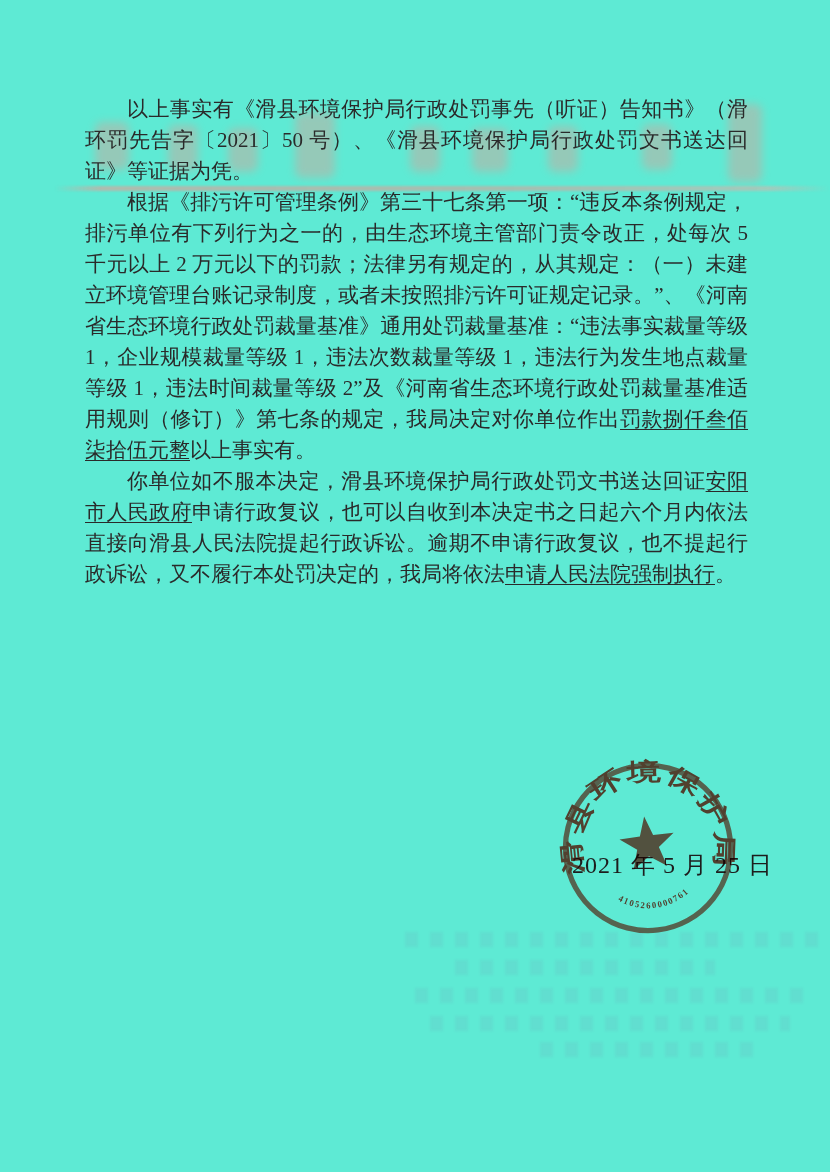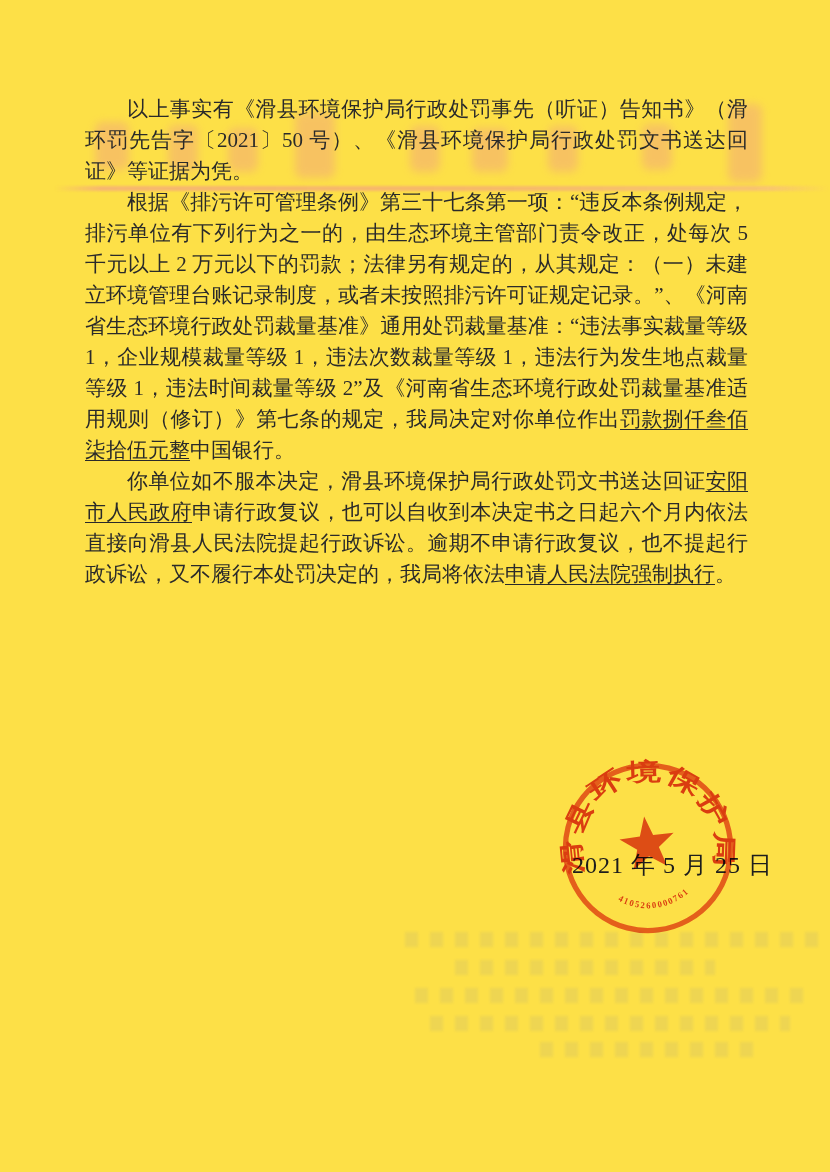--- a/index.html
+++ b/index.html
@@ -1,18 +1,18 @@
 <!DOCTYPE html>
 <html><head>
 <meta charset="utf-8">
 <style>
   html,body { margin:0; padding:0; background:#e9e9e9; }
   .page {
     position:relative; width:830px; height:1172px; margin:0 auto;
-    background:#fde047; overflow:hidden;
+    background:#5eead4; overflow:hidden;
     font-family:"Liberation Serif","DejaVu Serif",serif;
   }
   
   .doc {
     position:absolute; left:85px; top:94px; width:663px;
     color:#2a2a2a; font-size:21px; line-height:31px;
     text-align:justify; text-justify:inter-ideograph;
   }
   .doc p { margin:0; text-indent:2em; }
   .u { text-decoration:underline; text-underline-offset:3px; text-decoration-thickness:1.4px; }
@@ -63,21 +63,21 @@
   <div class="bleed-red" style="left:295px; top:112px; width:40px; height:66px;"></div>
   <div class="bleed-red" style="left:410px; top:126px; width:30px; height:46px;"></div>
   <div class="bleed-red" style="left:472px; top:128px; width:36px; height:44px;"></div>
   <div class="bleed-red" style="left:548px; top:126px; width:30px; height:46px;"></div>
   <div class="bleed-red" style="left:642px; top:124px; width:30px; height:46px;"></div>
   <div class="bleed-red" style="left:728px; top:104px; width:34px; height:78px;"></div>
   <div class="bleed-line"></div>
 
   <div class="doc">
     <p><span>以上事实有《滑县环境保护局行政处罚事先（听证）告知书》（滑环罚先告字〔2021〕50 号）、《滑县环境保护局行政处罚文书送达回证》等证据为凭。</span></p>
-    <p><span>根据《排污许可管理条例》第三十七条第一项：“违反本条例规定，排污单位有下列行为之一的，由生态环境主管部门责令改正，处每次 5 千元以上 2 万元以下的罚款；法律另有规定的，从其规定：（一）未建立环境管理台账记录制度，或者未按照排污许可证规定记录。”、《河南省生态环境行政处罚裁量基准》通用处罚裁量基准：“违法事实裁量等级 1，企业规模裁量等级 1，违法次数裁量等级 1，违法行为发生地点裁量等级 1，违法时间裁量等级 2”及《河南省生态环境行政处罚裁量基准适用规则（修订）》第七条的规定，我局决定对你单位作出</span><span class="u">罚款捌仟叁佰柒拾伍元整</span><span>中国银行。</span></p>
+    <p><span>根据《排污许可管理条例》第三十七条第一项：“违反本条例规定，排污单位有下列行为之一的，由生态环境主管部门责令改正，处每次 5 千元以上 2 万元以下的罚款；法律另有规定的，从其规定：（一）未建立环境管理台账记录制度，或者未按照排污许可证规定记录。”、《河南省生态环境行政处罚裁量基准》通用处罚裁量基准：“违法事实裁量等级 1，企业规模裁量等级 1，违法次数裁量等级 1，违法行为发生地点裁量等级 1，违法时间裁量等级 2”及《河南省生态环境行政处罚裁量基准适用规则（修订）》第七条的规定，我局决定对你单位作出</span><span class="u">罚款捌仟叁佰柒拾伍元整</span><span>以上事实有。</span></p>
     <p><span>你单位如不服本决定，滑县环境保护局行政处罚文书送达回证</span><span class="u">安阳市人民政府</span><span>申请行政复议，也可以自收到本决定书之日起六个月内依法直接向滑县人民法院提起行政诉讼。逾期不申请行政复议，也不提起行政诉讼，又不履行本处罚决定的，我局将依法</span><span class="u">申请人民法院强制执行</span><span>。</span></p>
   </div>
 
   <div class="date">2021 年 5 月 25 日</div>
 
   <div class="seal">
     <svg viewBox="0 0 170 170" xmlns="http://www.w3.org/2000/svg">
       <defs>
         <path id="sealArc" d="M 27,112 A 64,64 0 1 1 143,112" fill="none"></path>
         <path id="sealNumArc" d="M 48.4,128.7 A 57,57 0 0 0 121.6,128.7" fill="none"></path>

